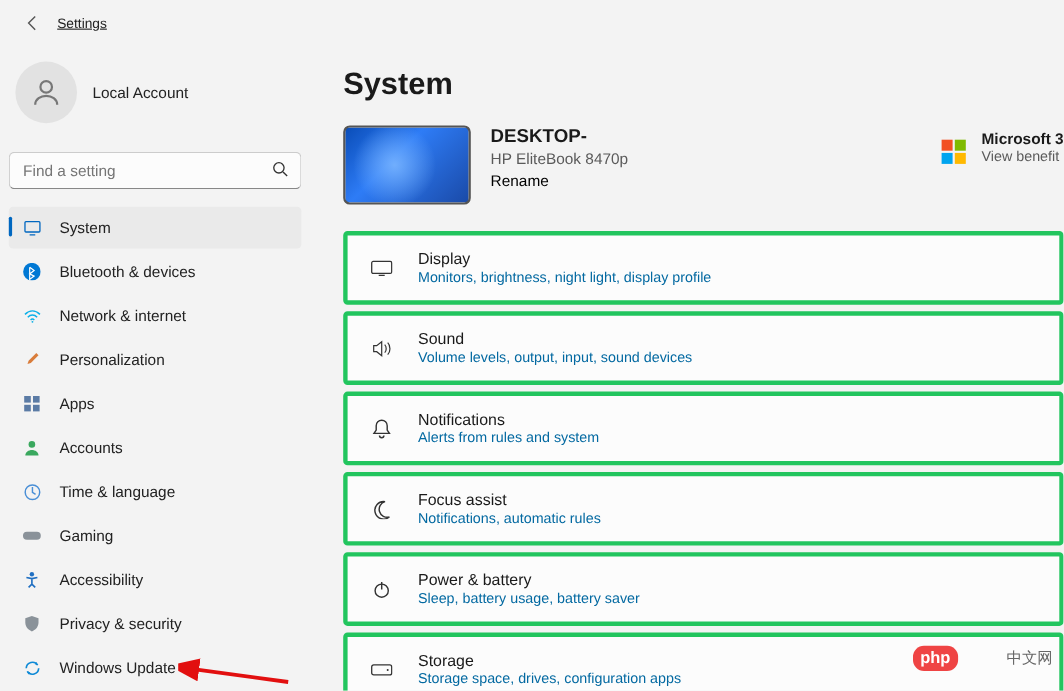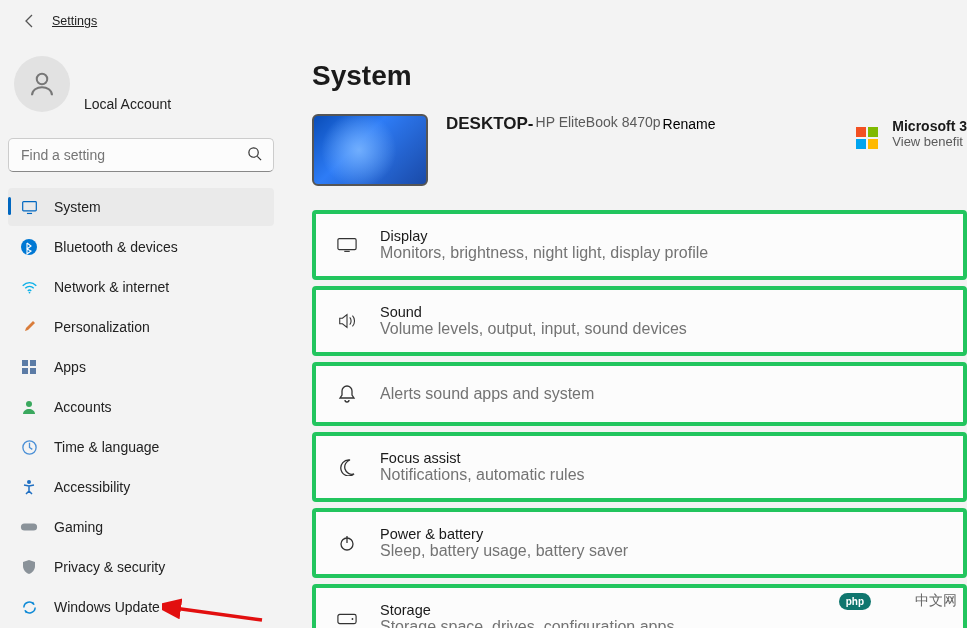--- a/index.html
+++ b/index.html
@@ -2,56 +2,56 @@
 <html><head>
   <meta charset="utf-8">
   <style>
     * { margin: 0; padding: 0; box-sizing: border-box; font-family: "Segoe UI", sans-serif; }
     body { background: #f3f3f3; width: 967px; height: 628px; overflow: hidden; position: relative; }
     .topbar { display: flex; align-items: center; padding: 10px 18px; height: 42px; }
     .back-btn { width: 24px; height: 24px; display: flex; align-items: center; justify-content: center; cursor: pointer; color: #555; }
     .app-title { margin-left: 10px; font-size: 12.5px; color: #222; text-decoration: underline; }
     .layout { display: flex; height: calc(100% - 42px); }
     .sidebar { width: 282px; padding: 8px 8px 0 8px; display: flex; flex-direction: column; gap: 2px; }
-    .account { display: flex; align-items: flex-end; gap: 14px; padding: 6px 6px 18px 6px; }
+    .account { display: flex; align-items: center; gap: 14px; padding: 6px 6px 18px 6px; }
     .avatar { width: 56px; height: 56px; border-radius: 50%; background: #e2e2e2; display: flex; align-items: center; justify-content: center; }
     .account-name { font-size: 14px; color: #222; }
     .search-wrap { position: relative; margin: 6px 0 14px 0; }
     .search-input { width: 100%; height: 34px; border: 1px solid #ccc; border-bottom: 1.5px solid #888; border-radius: 5px; padding: 0 36px 0 12px; font-size: 14px; background: #fcfcfc; outline: none; }
     .search-icon { position: absolute; right: 12px; top: 8px; color: #444; }
     .nav-item { display: flex; align-items: center; gap: 16px; height: 38px; padding: 0 12px; border-radius: 4px; cursor: pointer; position: relative; }
     .nav-item.active { background: #eaeaea; }
     .nav-item.active::before { content: ""; position: absolute; left: 0; top: 9px; width: 3px; height: 18px; background: #0067c0; border-radius: 2px; }
     .nav-icon { width: 18px; display: flex; align-items: center; justify-content: center; }
     .nav-label { font-size: 14px; color: #222; }
     .main { flex: 1; padding: 18px 0 0 30px; overflow: hidden; }
     .page-title { font-size: 28px; font-weight: 600; color: #1a1a1a; margin-bottom: 22px; }
     .device-row { display: flex; align-items: flex-start; gap: 18px; margin-bottom: 24px; }
     .device-thumb { width: 116px; height: 72px; border: 2px solid #555; border-radius: 6px; background: linear-gradient(135deg,#0a4db8 0%,#2e7cf6 40%,#1a4aa8 100%); position: relative; overflow: hidden; }
     .device-thumb::after { content:""; position:absolute; inset:0; background: radial-gradient(circle at 40% 50%, rgba(120,180,255,0.9) 0%, rgba(30,80,200,0) 50%); }
-    .device-info { display: flex; flex-direction: row; gap: 2px; }
+    .device-info { display: flex; flex-direction: column; gap: 2px; }
     .device-name { font-size: 17px; font-weight: 600; color: #1a1a1a; }
     .device-model { font-size: 14px; color: #5a5a5a; }
     .device-rename { font-size: 14px; color: #000000; cursor: pointer; margin-top: 2px; }
     .ms-block { position: absolute; right: 0; top: 118px; display: flex; gap: 14px; align-items: flex-end; padding-right: 0; }
     .ms-logo { display: grid; grid-template-columns: 10px 10px; grid-template-rows: 10px 10px; gap: 2px; }
     .ms-logo span:nth-child(1){background:#f25022;} .ms-logo span:nth-child(2){background:#7fba00;}
     .ms-logo span:nth-child(3){background:#00a4ef;} .ms-logo span:nth-child(4){background:#ffb900;}
     .ms-text { display:flex; flex-direction:column; }
     .ms-title { font-size: 14px; font-weight: 600; color: #1a1a1a; }
     .ms-sub { font-size: 13px; color: #5a5a5a; }
     .cards { display: flex; flex-direction: column; gap: 6px; }
     .card { background: #fcfcfc; border: 4px solid #22c55e; border-radius: 4px; display: flex; align-items: center; padding: 14px 20px; gap: 22px; cursor: pointer; min-height: 64px; }
     .card-icon { width: 22px; display: flex; align-items: center; justify-content: center; color: #333; }
     .card-text { display: flex; flex-direction: column; }
     .card-title { font-size: 14.5px; color: #1a1a1a; }
-    .card-sub { font-size: 16px; color: #737373; }
+    .card-sub { font-size: 13px; color: #0369a1; }
     .arrow { position: absolute; left: 162px; top: 570px; pointer-events: none; }
     .watermark { position: absolute; right: 10px; bottom: 18px; display: flex; align-items: center; gap: 6px; }
-    .wm-badge { background: #0f766e; color: #fff; font-size: 10px; font-weight: 700; padding: 3px 7px; border-radius: 10px; }
+    .wm-badge { background: #ef4444; color: #fff; font-size: 15px; font-weight: 700; padding: 3px 7px; border-radius: 10px; }
     .wm-text { font-size: 14px; color: #666; margin-left: 38px; }
   </style>
 </head>
 <body>
 
 <div class="topbar">
   <div class="back-btn">
     <svg width="16" height="16" viewBox="0 0 16 16">
         <path d="M10 2 L4 8 L10 14" stroke="#555" stroke-width="1.3" fill="none"></path>
       </svg>
@@ -140,34 +140,34 @@
       <span class="nav-icon">
           <svg width="17" height="17" viewBox="0 0 18 18">
             <circle cx="9" cy="9" r="7" fill="none" stroke="#4a8fd6" stroke-width="1.4"></circle>
             <path d="M9 4v5l3 2" stroke="#4a8fd6" stroke-width="1.4" fill="none"></path>
           </svg>
         </span>
       <span class="nav-label">Time &amp; language</span>
     </div>
     <div class="nav-item">
       <span class="nav-icon">
+          <svg width="18" height="14" viewBox="0 0 20 14">
+            <rect x="1" y="3" width="18" height="8" rx="4" fill="#8a9299"></rect>
+          </svg>
+        </span>
+      <span class="nav-label">Gaming</span>
+    </div>
+    <div class="nav-item">
+      <span class="nav-icon">
           <svg width="16" height="16" viewBox="0 0 16 16">
             <circle cx="8" cy="3" r="2" fill="#1f6fc2"></circle>
             <path d="M3 6l5 1 5-1M8 7v5m-3 3l3-3 3 3" stroke="#1f6fc2" stroke-width="1.5" fill="none"></path>
           </svg>
         </span>
       <span class="nav-label">Accessibility</span>
-    </div>
-    <div class="nav-item">
-      <span class="nav-icon">
-          <svg width="18" height="14" viewBox="0 0 20 14">
-            <rect x="1" y="3" width="18" height="8" rx="4" fill="#8a9299"></rect>
-          </svg>
-        </span>
-      <span class="nav-label">Gaming</span>
     </div>
     <div class="nav-item">
       <span class="nav-icon">
           <svg width="16" height="16" viewBox="0 0 16 16">
             <path d="M8 1l6 2v4c0 4-3 7-6 8-3-1-6-4-6-8V3z" fill="#8a9299"></path>
           </svg>
         </span>
       <span class="nav-label">Privacy &amp; security</span>
     </div>
     <div class="nav-item">
@@ -231,21 +231,22 @@
             <div class="card-sub">Volume levels, output, input, sound devices</div>
           </div>
       </div>
       <div class="card">
         <span class="card-icon">
             <svg width="18" height="20" viewBox="0 0 18 20">
               <path d="M9 2a5 5 0 0 1 5 5v4l2 3H2l2-3V7a5 5 0 0 1 5-5zM7 16a2 2 0 0 0 4 0" stroke="#333" stroke-width="1.3" fill="none"></path>
             </svg>
           </span>
         <div class="card-text">
-            <div class="card-sub">Alerts sound apps and system</div>
+            <div class="card-title">Notifications</div>
+            <div class="card-sub">Alerts from rules and system</div>
           </div>
       </div>
       <div class="card">
         <span class="card-icon">
             <svg width="18" height="18" viewBox="0 0 18 18">
               <path d="M12 2a8 8 0 1 0 4 14 7 7 0 0 1-4-14z" stroke="#333" stroke-width="1.3" fill="none"></path>
             </svg>
           </span>
         <div class="card-text">
             <div class="card-title">Focus assist</div>

